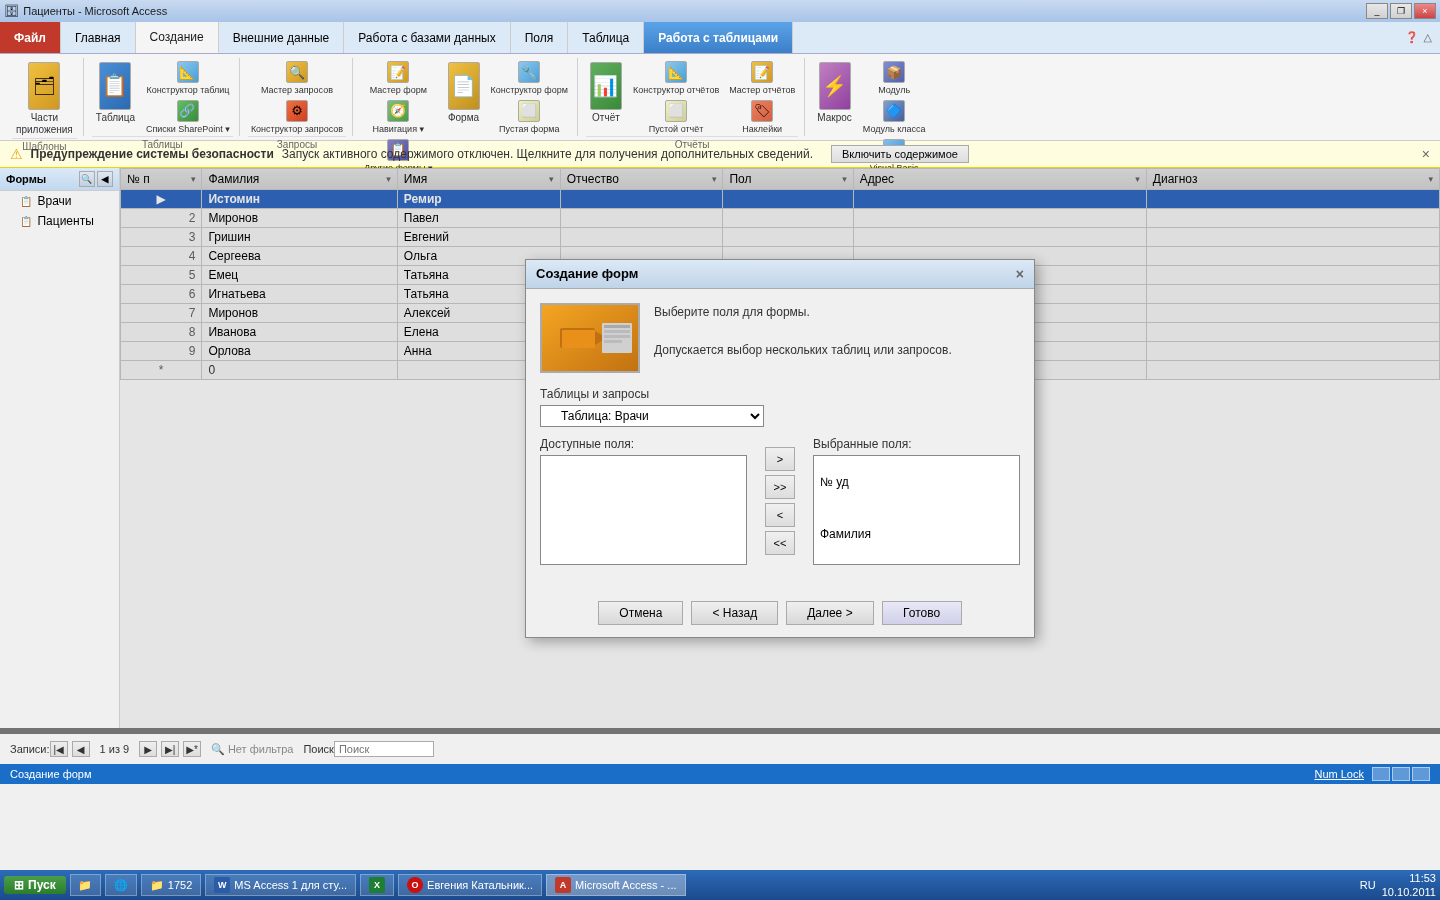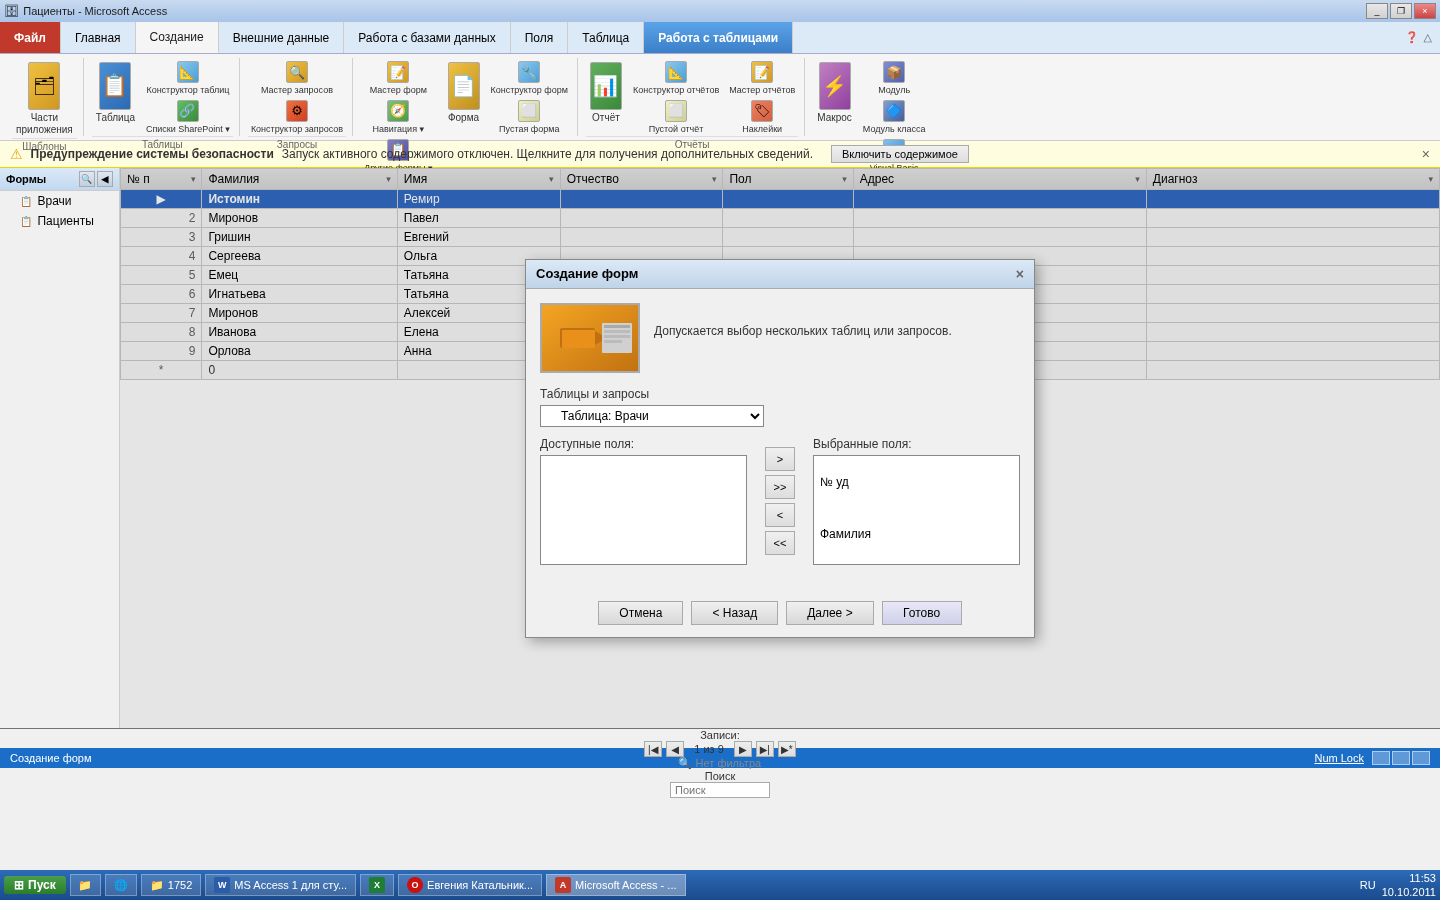--- a/index.html
+++ b/index.html
@@ -77,21 +77,21 @@
     .fields-listbox-item.selected { background: #316ac5; color: white; }
 
     .fields-buttons { display: flex; flex-direction: column; gap: 4px; justify-content: center; }
     .field-btn { width: 30px; height: 24px; background: linear-gradient(to bottom, #f0f0f0, #ddd); border: 1px solid #aaa; cursor: pointer; font-size: 11px; display: flex; align-items: center; justify-content: center; }
 
     .dialog-footer { display: flex; justify-content: center; gap: 8px; padding: 8px 27px 12px; }
     .dialog-btn { padding: 4px 20px; background: linear-gradient(to bottom, #f0f0f0, #d8d8d8); border: 1px solid #aaa; cursor: pointer; font-size: 12px; min-width: 80px; }
     .dialog-btn.primary { background: linear-gradient(to bottom, #e8e8f8, #d0d0e8); }
 
     
-    .status-bar { height: 20px; background: #f0f0f0; border-top: 1px solid #737373; display: flex; align-items: center; padding: 0 10px; font-size: 11px; color: #333; flex-direction: column; }
+    .status-bar { height: 36px; background: #f0f0f0; border-top: 6px solid #737373; display: flex; align-items: center; padding: 0 10px; font-size: 11px; color: #333; }
     .nav-controls { display: flex; align-items: center; gap: 4px; font-size: 11px; }
     .nav-ctrl-btn { width: 18px; height: 16px; background: linear-gradient(to bottom, #eee, #ddd); border: 1px solid #aaa; cursor: pointer; display: flex; align-items: center; justify-content: center; font-size: 10px; }
     .nav-info { margin: 0 6px; }
     .filter-info { margin: 0 10px; color: #888; }
     .search-box { border: 1px solid #aaa; padding: 1px 4px; width: 100px; font-size: 11px; }
 
     
     .taskbar { height: 30px; background: linear-gradient(to bottom, #2d6bb8, #1a4a8c); display: flex; align-items: center; padding: 0 4px; gap: 4px; position: fixed; bottom: 0; width: 1440px; }
     .start-btn { background: linear-gradient(to bottom, #4a9e4a, #2a7e2a); color: white; padding: 2px 10px; font-size: 12px; font-weight: bold; border-radius: 3px; cursor: pointer; display: flex; align-items: center; gap: 4px; }
     .taskbar-item { background: rgba(255,255,255,0.15); border: 1px solid rgba(255,255,255,0.3); padding: 2px 8px; color: white; font-size: 11px; cursor: pointer; height: 22px; display: flex; align-items: center; gap: 4px; }
@@ -355,21 +355,21 @@
               <span>Диагноз</span>
               <span class="sort-arrow">▾</span>
             </div>
           </th>
         </tr>
       </thead>
       <tbody>
         <tr style="background:#316ac5;color:white;">
           <td style="text-align:center;"><span style="color:white;">▶</span></td>
           <td style="font-weight:bold;">Истомин</td>
-          <td style="font-weight:normal;">Ремир</td>
+          <td style="font-weight:bold;">Ремир</td>
           <td></td>
           <td></td>
           <td></td>
           <td></td>
         </tr>
         <tr>
           <td style="text-align:right;color:#666;">2</td>
           <td>Миронов</td>
           <td>Павел</td>
           <td></td>
@@ -477,20 +477,21 @@
                 <polygon points="53,28 65,35 53,42" fill="#c07010"></polygon>
 
                 <rect x="60" y="20" width="30" height="30" fill="#d0d0d0" rx="1"></rect>
                 <rect x="62" y="22" width="26" height="3" fill="#aaa"></rect>
                 <rect x="62" y="27" width="26" height="3" fill="#bbb"></rect>
                 <rect x="62" y="32" width="26" height="3" fill="#bbb"></rect>
                 <rect x="62" y="37" width="18" height="3" fill="#bbb"></rect>
               </svg>
             </div>
             <div class="dialog-desc">
+              <div>Выберите поля для формы.</div>
               <br>
               <div>Допускается выбор нескольких таблиц или запросов.</div>
             </div>
           </div>
 
           <div>
             <div class="dialog-section-label">Таблицы и запросы</div>
             <div class="dialog-select-row">
               <select class="dialog-select">
                 <option>Таблица: Врачи</option>

